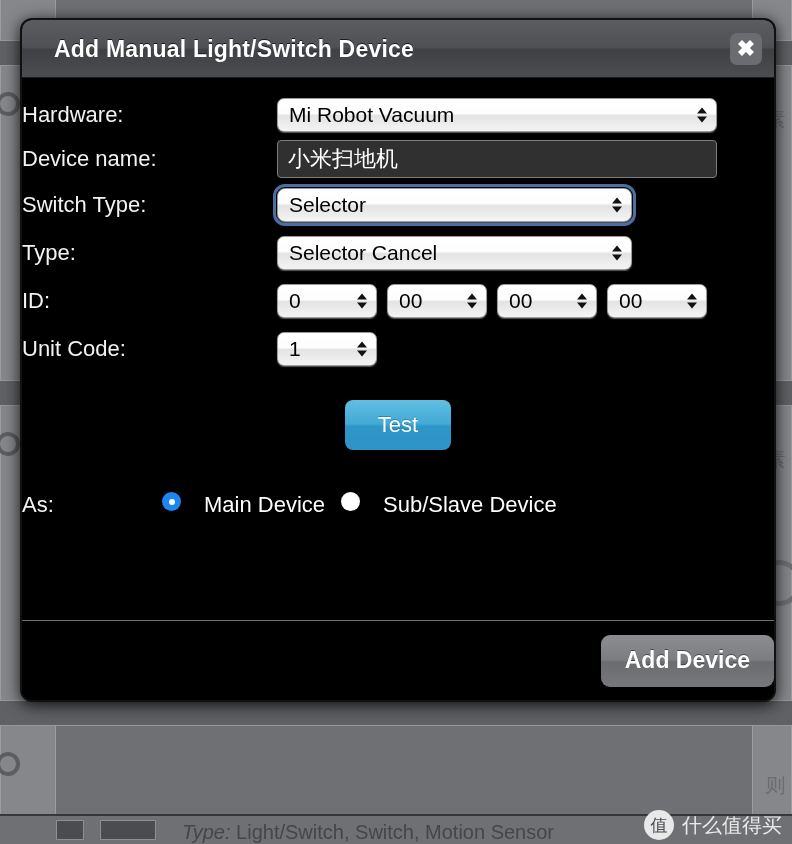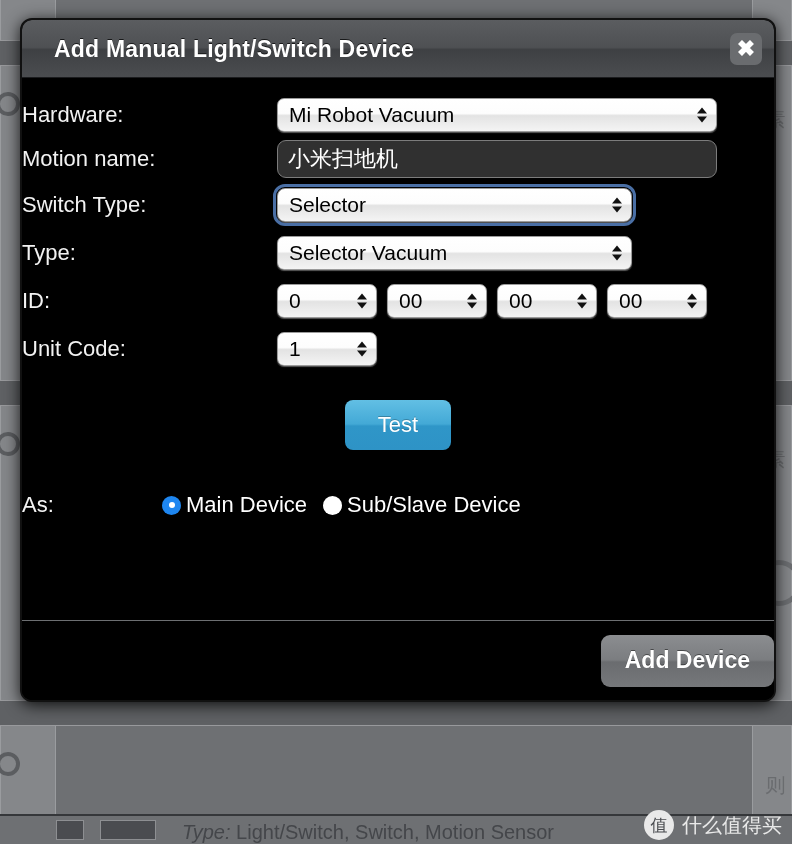--- a/index.html
+++ b/index.html
@@ -192,21 +192,21 @@
   }
 
   .sel.w-hardware { width: 440px; }
   .sel.w-type     { width: 355px; }
   .sel.w-id       { width: 100px; }
   .sel.w-unit     { width: 100px; }
 
   #device-name-input {
     width: 440px;
     height: 38px;
-    border-radius: 9px;
+    border-radius: 4px;
     background: #303030;
     border: 1px solid #7c7c7c;
     color: #fff;
     font-size: 22px;
     padding: 0 10px;
     font-family: "Liberation Sans", "DejaVu Sans", sans-serif;
     outline: none;
   }
 
   #test-row {
@@ -228,22 +228,21 @@
 
   #as-row {
     display: flex;
     align-items: center;
     margin-top: 42px;
   }
   #as-row .row-label { width: 140px; }
   .radio-group { display: flex; align-items: center; gap: 16px; }
   .radio-item {
     display: flex;
-    align-items: center;
-    gap: 5px;
+    gap: 23px;
     cursor: pointer;
   }
   .radio-dot {
     width: 19px; height: 19px;
     border-radius: 50%;
     background: #fff;
     display: flex;
     align-items: center;
     justify-content: center;
     flex: none;
@@ -360,21 +359,21 @@
           <span>Mi Robot Vacuum</span>
           <span class="arrows">
               <i class="up"></i>
               <i class="down"></i>
             </span>
         </div>
       </div>
     </div>
 
     <div class="form-row">
-      <div class="row-label">Motion name:</div>
+      <div class="row-label">Device name:</div>
       <div class="row-control">
         <input id="device-name-input" type="text" value="小米扫地机" style="">
       </div>
     </div>
 
     <div class="form-row" style="margin-top:10px;">
       <div class="row-label">Switch Type:</div>
       <div class="row-control">
         <div class="sel w-type focused">
           <span>Selector</span>
@@ -383,21 +382,21 @@
               <i class="down"></i>
             </span>
         </div>
       </div>
     </div>
 
     <div class="form-row" style="margin-top:14px;">
       <div class="row-label">Type:</div>
       <div class="row-control">
         <div class="sel w-type">
-          <span>Selector Vacuum</span>
+          <span>Selector Cancel</span>
           <span class="arrows">
               <i class="up"></i>
               <i class="down"></i>
             </span>
         </div>
       </div>
     </div>
 
     <div class="form-row" style="margin-top:14px;">
       <div class="row-label">ID:</div>

